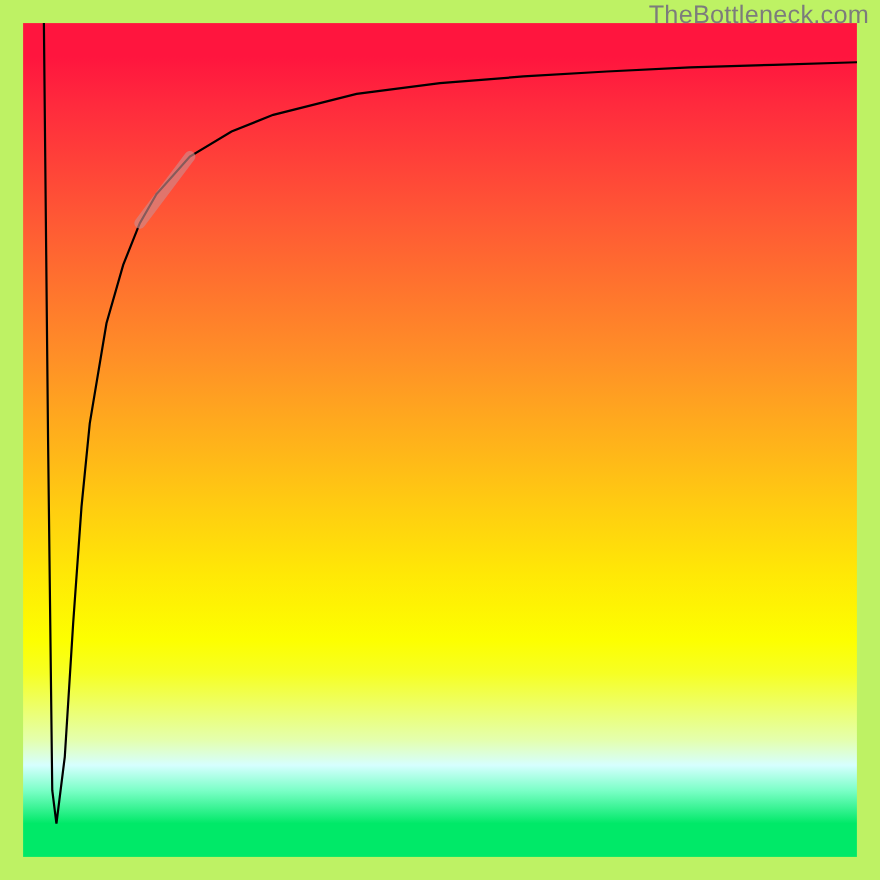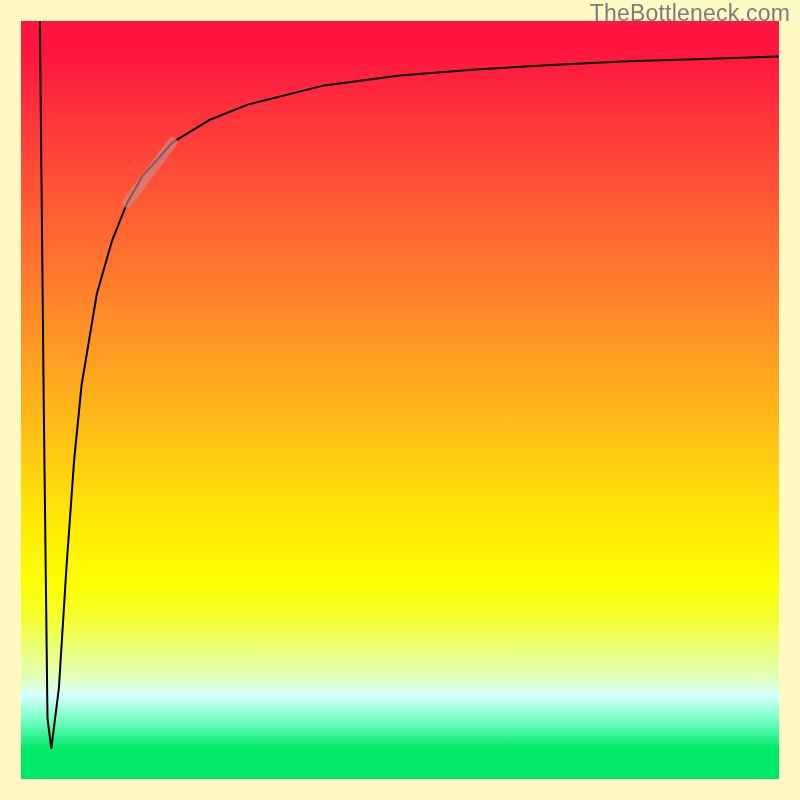--- a/index.html
+++ b/index.html
@@ -7,21 +7,21 @@
     padding: 0;
     width: 800px;
     height: 800px;
     overflow: hidden;
     background: #000;
     font-family: Arial, Helvetica, sans-serif;
   }
   .frame {
     position: absolute;
     inset: 0;
-    background: #fef9c3;
+    background: #bef264;
     text-align: center;
   }
   .plot {
     position: absolute;
     left: 21px;
     top: 21px;
     width: 758px;
     height: 758px;
     background: linear-gradient(to bottom,
       #ff153e 0%,

